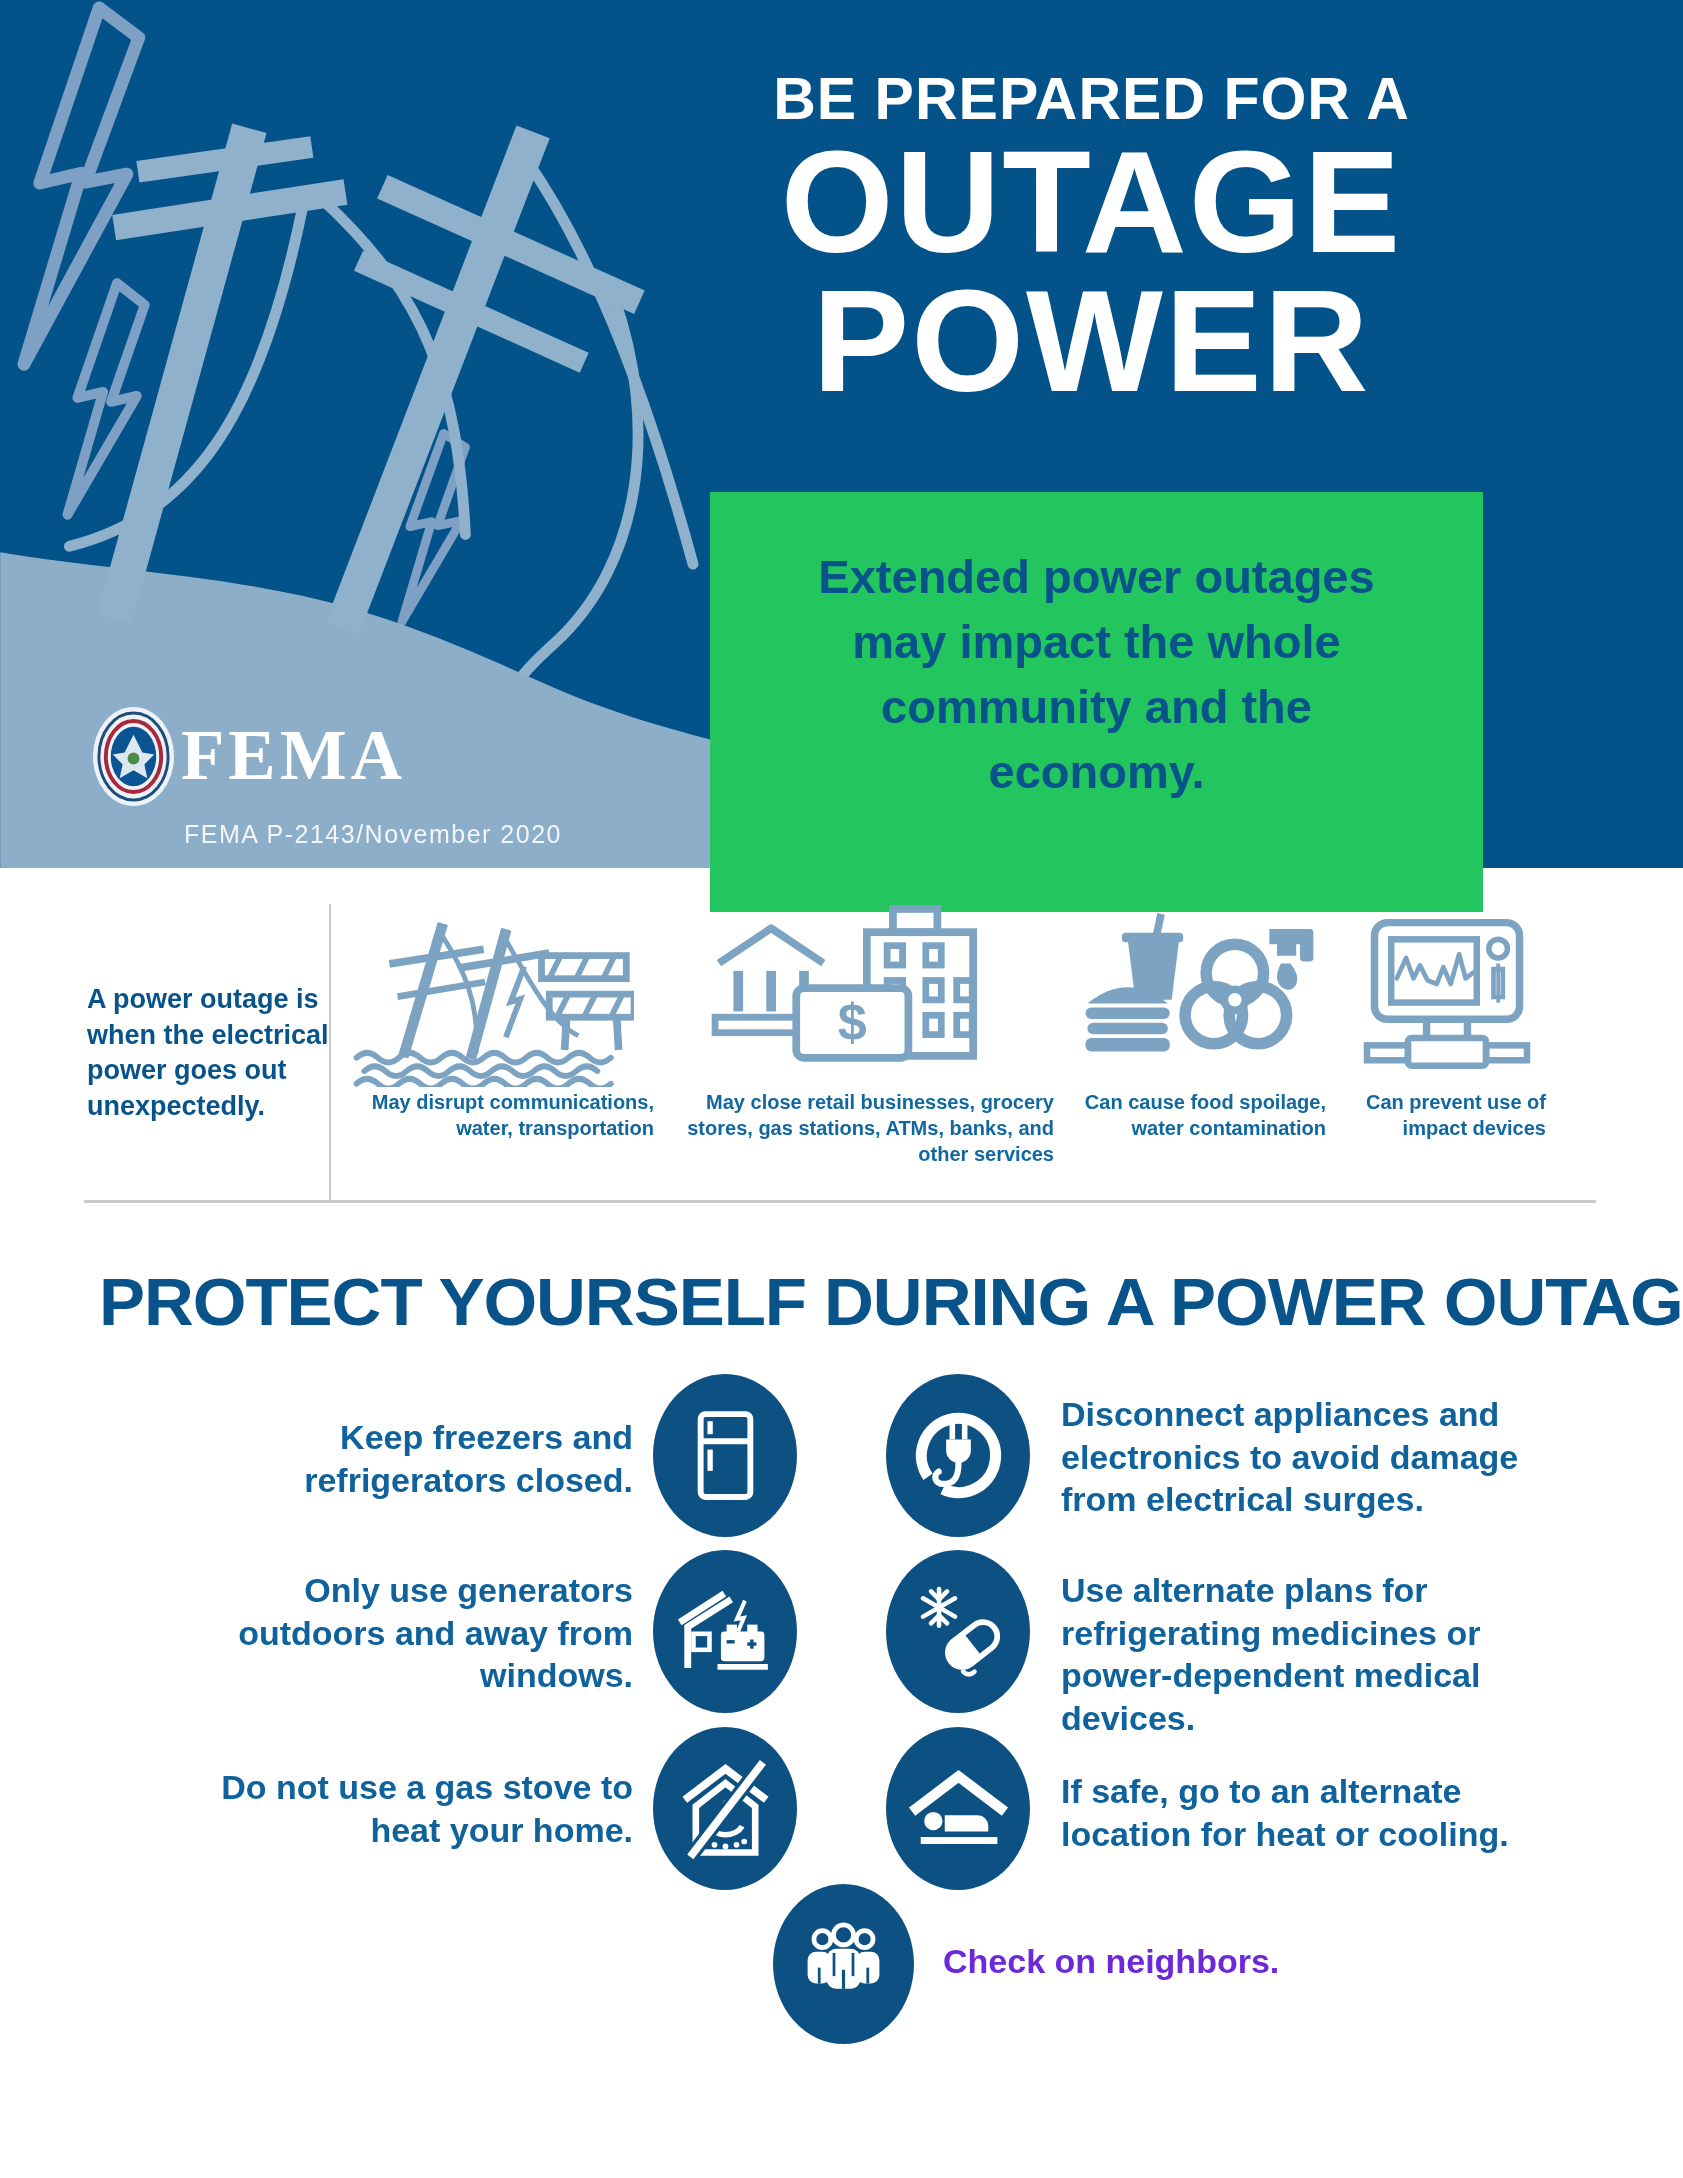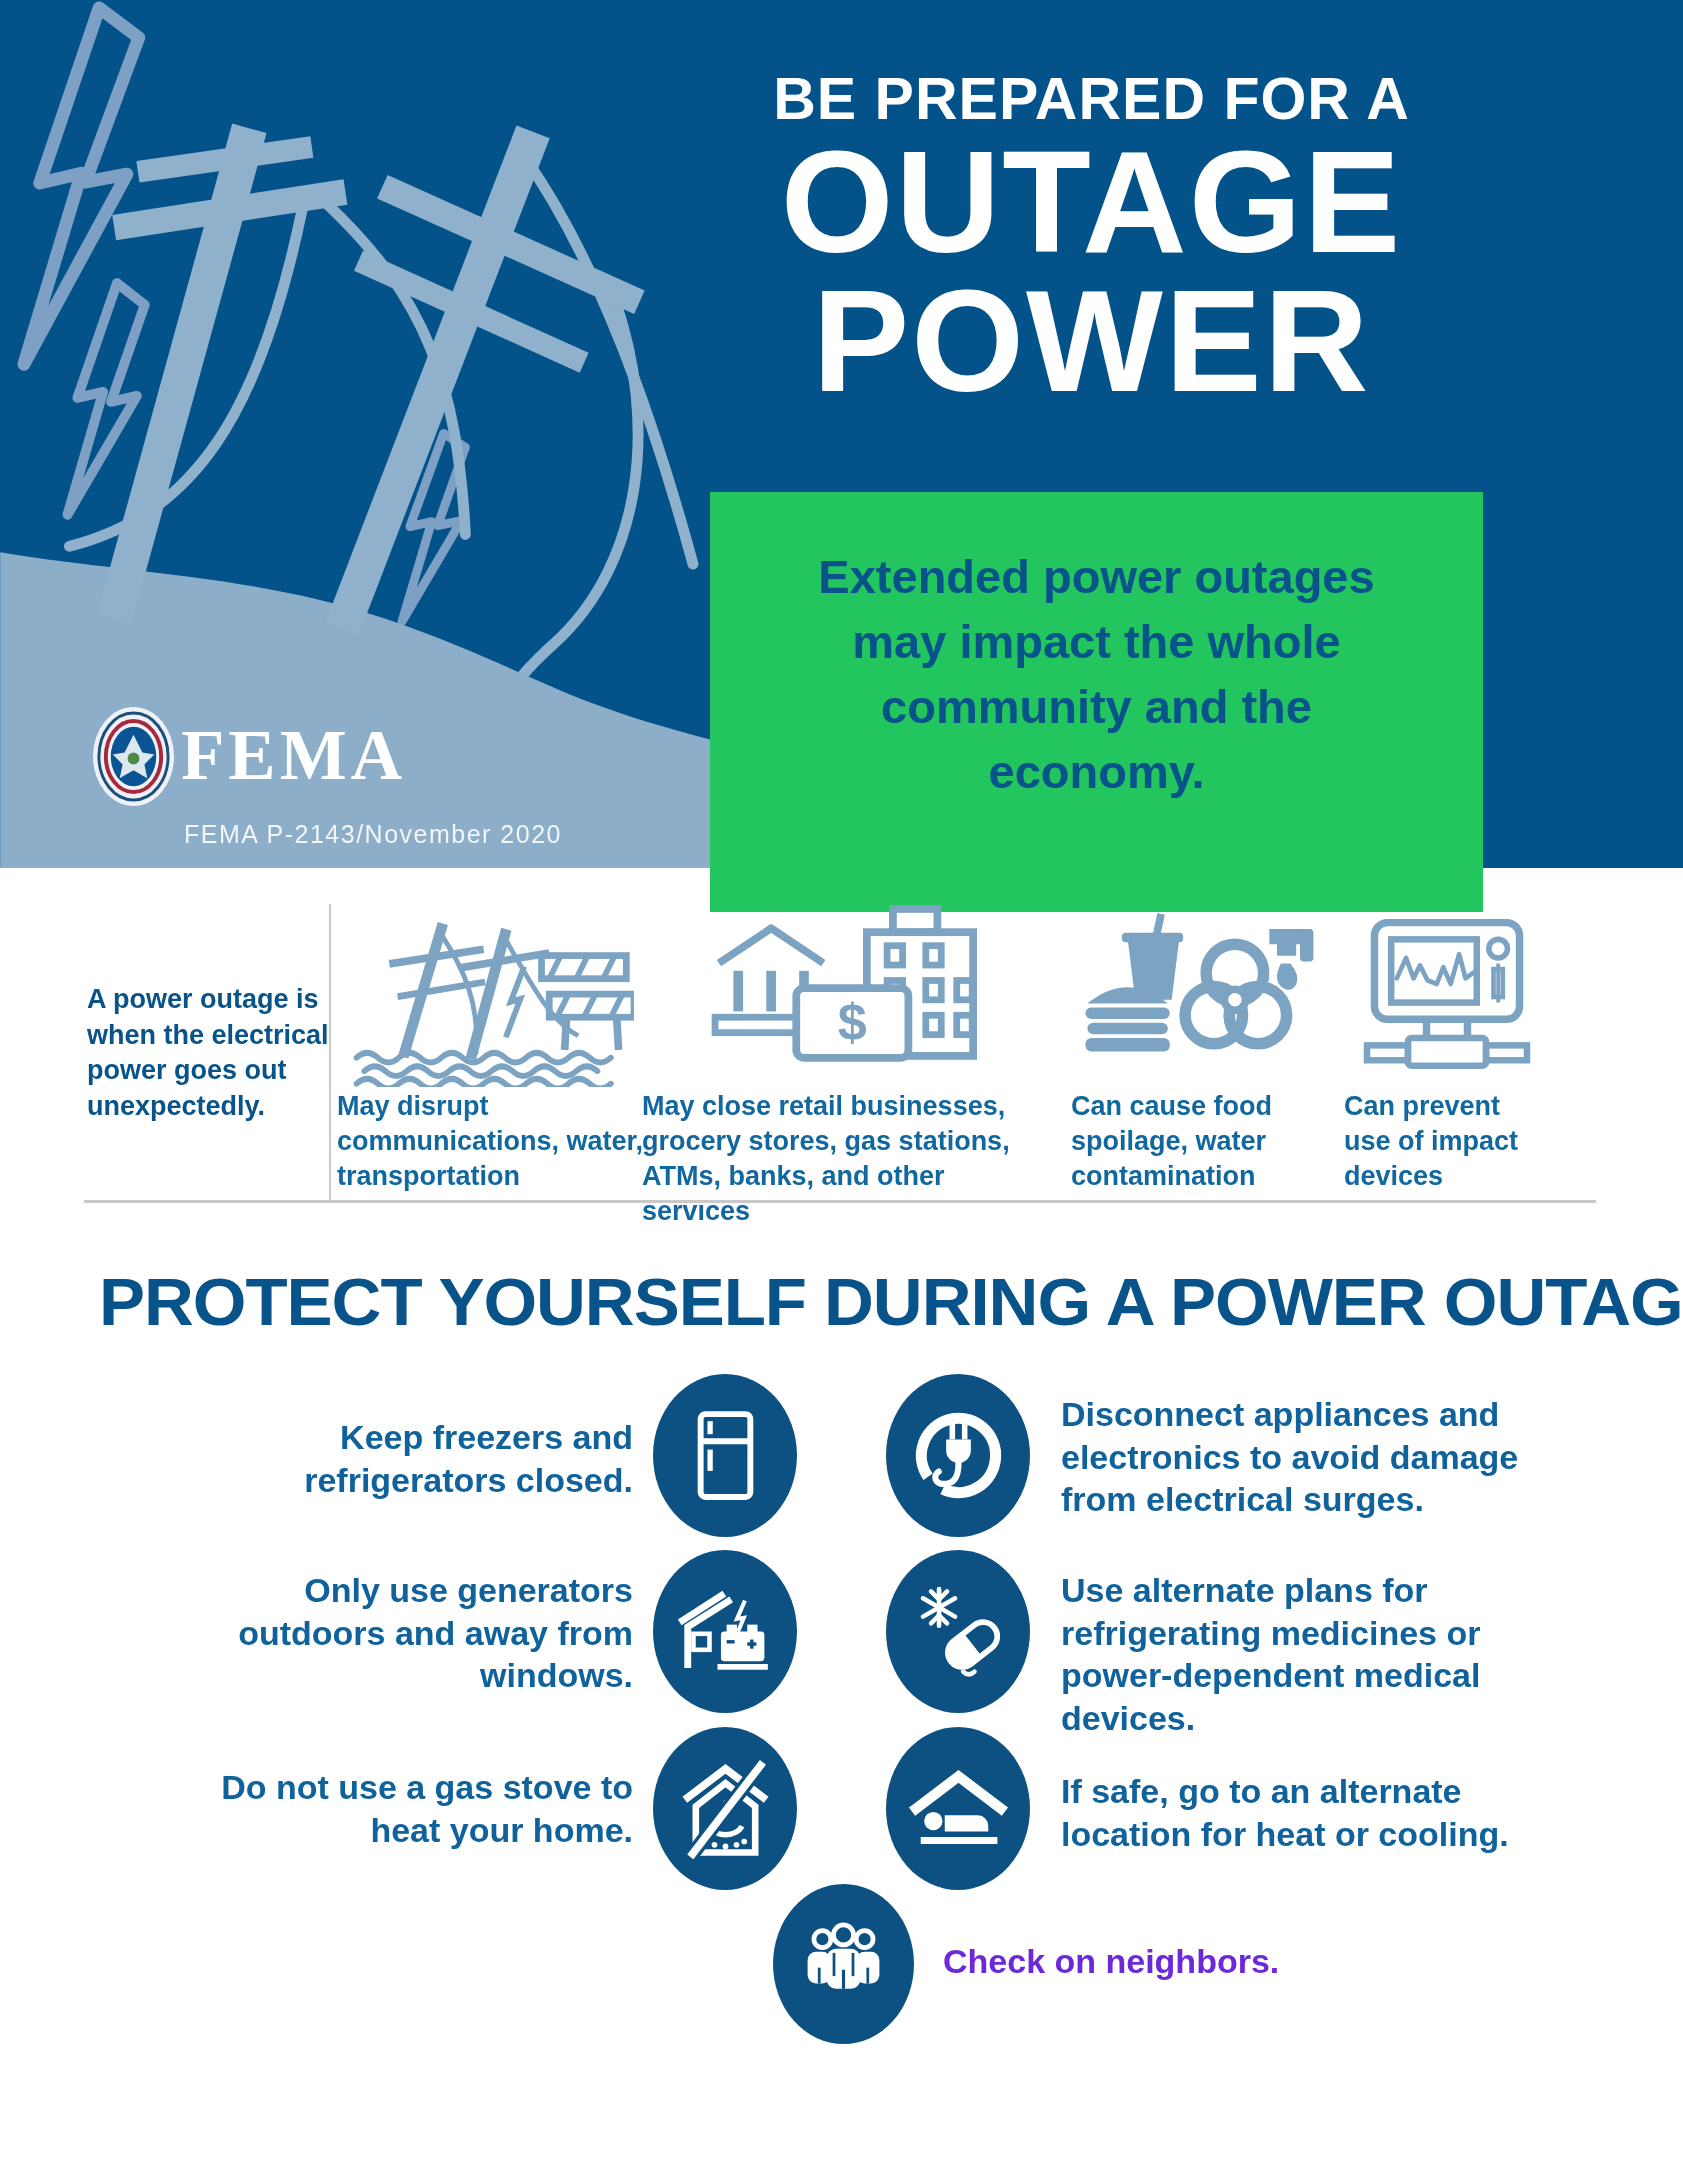--- a/index.html
+++ b/index.html
@@ -30,21 +30,21 @@
     font-size:47px;line-height:1.38;font-weight:bold;
   }
   
   .definition{
     left:87px;top:982px;width:242px;color:#07538a;
     font-size:27px;line-height:1.32;font-weight:bold;
   }
   .vdiv{left:329px;top:904px;width:2px;height:297px;background:#c9c9c9;}
   .hdiv{left:84px;top:1200px;width:1512px;height:3px;background:#c9c9c9;}
   .caption{
-    text-align:left;color:#11679f;font-size:27px;line-height:1.3;font-weight:bold;top:1089px;
+    text-align:right;color:#11679f;font-size:20px;line-height:1.3;font-weight:bold;top:1089px;
   }
   
   .protect-head{
     left:99px;top:1263px;color:#07538a;font-size:67px;font-weight:bold;letter-spacing:-1px;
     transform:scaleX(1.03);transform-origin:left center;white-space:nowrap;
   }
   .badge{
     width:144px;height:163px;border-radius:50%;background:#0d5183;
     display:flex;align-items:center;justify-content:center;
   }

